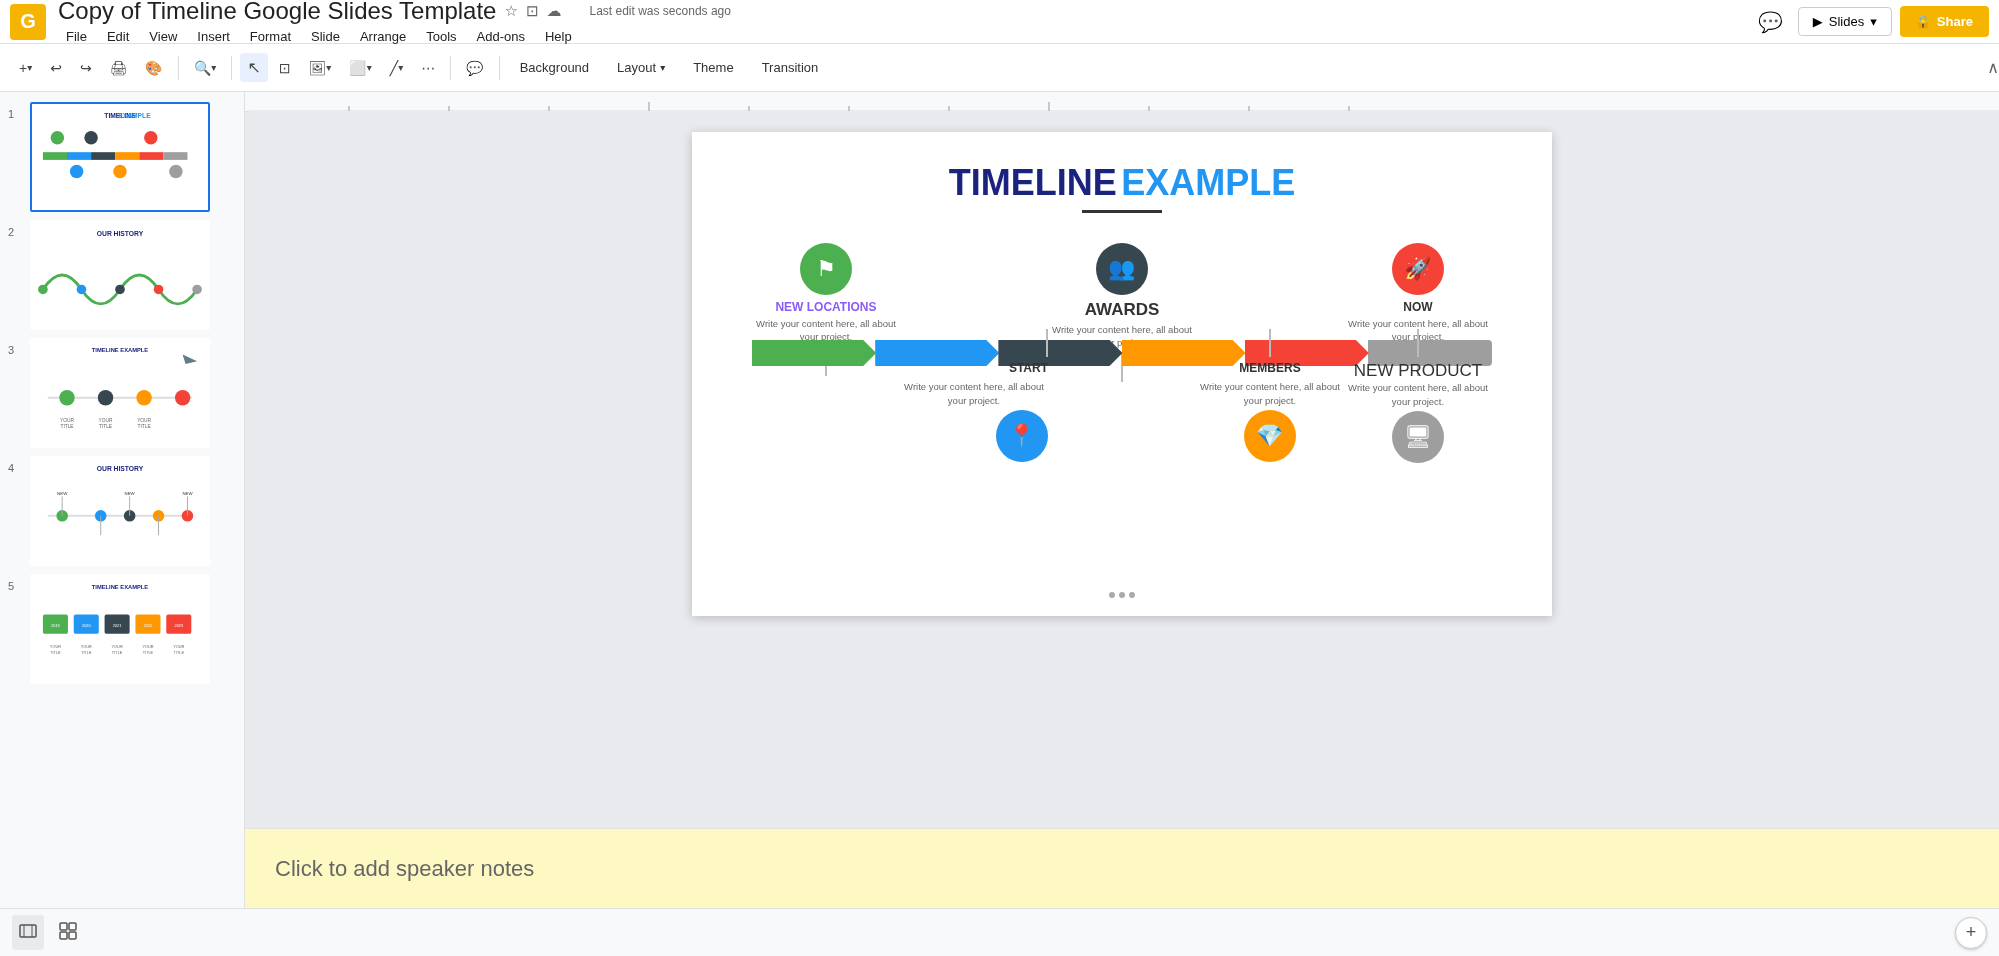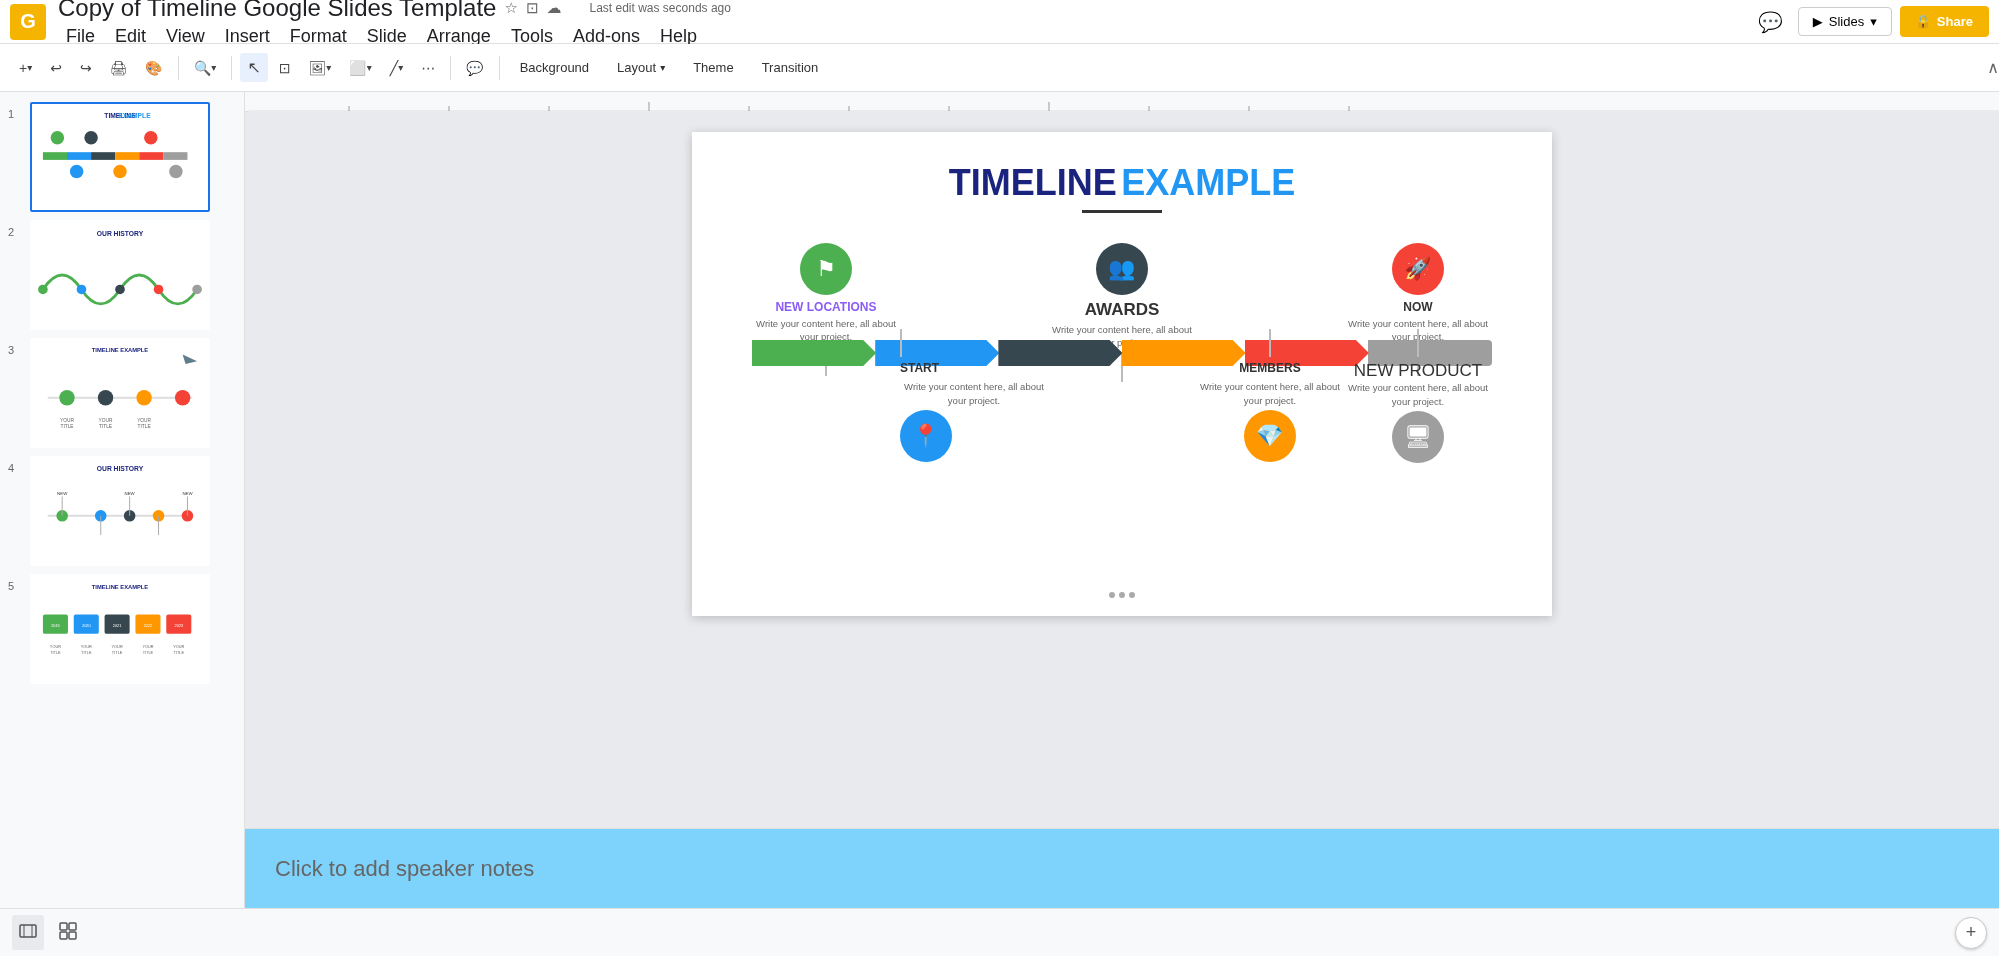--- a/index.html
+++ b/index.html
@@ -20,21 +20,21 @@
       width: 36px; height: 36px;
       background: #f4b400;
       border-radius: 4px;
       display: flex; align-items: center; justify-content: center;
       flex-shrink: 0;
     }
     #app-logo span { color: white; font-size: 20px; font-weight: bold; }
     #doc-title-area { display: flex; flex-direction: column; flex: 1; }
     #doc-title { font-size: 24px; color: #202124; font-weight: normal; }
     #menu-bar { display: flex; gap: 4px; margin-top: 2px; }
-    .menu-item { font-size: 18px; color: #202124; padding: 2px 8px; cursor: pointer; border-radius: 3px; }
+    .menu-item { font-size: 13px; color: #202124; padding: 2px 8px; cursor: pointer; border-radius: 3px; }
     .last-edit { font-size: 12px; color: #666; margin-left: 20px; }
     #top-right-actions { display: flex; align-items: center; gap: 8px; }
     #comments-btn { background: none; border: none; cursor: pointer; padding: 6px; }
     #present-btn { background: none; border: 1px solid #ccc; border-radius: 4px; padding: 6px 14px; font-size: 13px; cursor: pointer; display: flex; align-items: center; gap: 6px; }
     #share-btn { background: #f4b400; border: none; border-radius: 4px; padding: 8px 16px; font-size: 13px; font-weight: bold; cursor: pointer; color: #fff; display: flex; align-items: center; gap: 5px; }
 
     
     #toolbar {
       background: #fff;
       height: 48px;
@@ -128,21 +128,21 @@
       height: 484px;
       background: #fff;
       box-shadow: 0 2px 10px rgba(0,0,0,0.2);
       position: relative;
       flex-shrink: 0;
     }
 
     
     #speaker-notes {
       height: 80px;
-      background: #7dd3fc;
+      background: #fef9c3;
       border-top: 1px solid #e0e0e0;
       display: flex;
       align-items: center;
       padding: 0 30px;
       flex-shrink: 0;
     }
     #speaker-notes-text { font-size: 22px; color: #666; }
 
     
     #bottom-bar {
@@ -488,21 +488,21 @@
             <div style="flex:1; background:#37474f; clip-path: polygon(0 0, calc(100% - 13px) 0, 100% 50%, calc(100% - 13px) 100%, 0 100%); margin-right:-1px;"></div>
             <div style="flex:1; background:#ff9800; clip-path: polygon(0 0, calc(100% - 13px) 0, 100% 50%, calc(100% - 13px) 100%, 0 100%); margin-right:-1px;"></div>
             <div style="flex:1; background:#f44336; clip-path: polygon(0 0, calc(100% - 13px) 0, 100% 50%, calc(100% - 13px) 100%, 0 100%); margin-right:-1px;"></div>
             <div style="flex:1; background:#9e9e9e; border-radius: 0 4px 4px 0;"></div>
           </div>
 
           <div style="position:absolute; bottom:0; left:0; right:0; display:flex; justify-content:space-between; padding:0 30px;">
 
             <div style="width:170px;"></div>
 
-            <div class="t-item-bottom" style="width:170px; align-items:flex-start;">
+            <div class="t-item-bottom" style="width:170px; align-items:flex-end;">
               <div style="width:2px; height:28px; background:#bbb; margin-bottom:4px;"></div>
               <div style="font-size:12px; font-weight:bold; color:#333; margin-bottom:5px;">START</div>
               <div style="font-size:9.5px; color:#666; text-align:center; margin-bottom:3px; line-height:1.4;">Write your content here, all about your project.</div>
               <div style="background:#2196f3; width:52px; height:52px; border-radius:50%; display:flex; align-items:center; justify-content:center; color:white; font-size:22px;">📍</div>
             </div>
 
             <div style="width:170px;"></div>
 
             <div class="t-item-bottom" style="width:170px; align-items:center;">
               <div style="width:2px; height:28px; background:#bbb; margin-bottom:4px;"></div>

